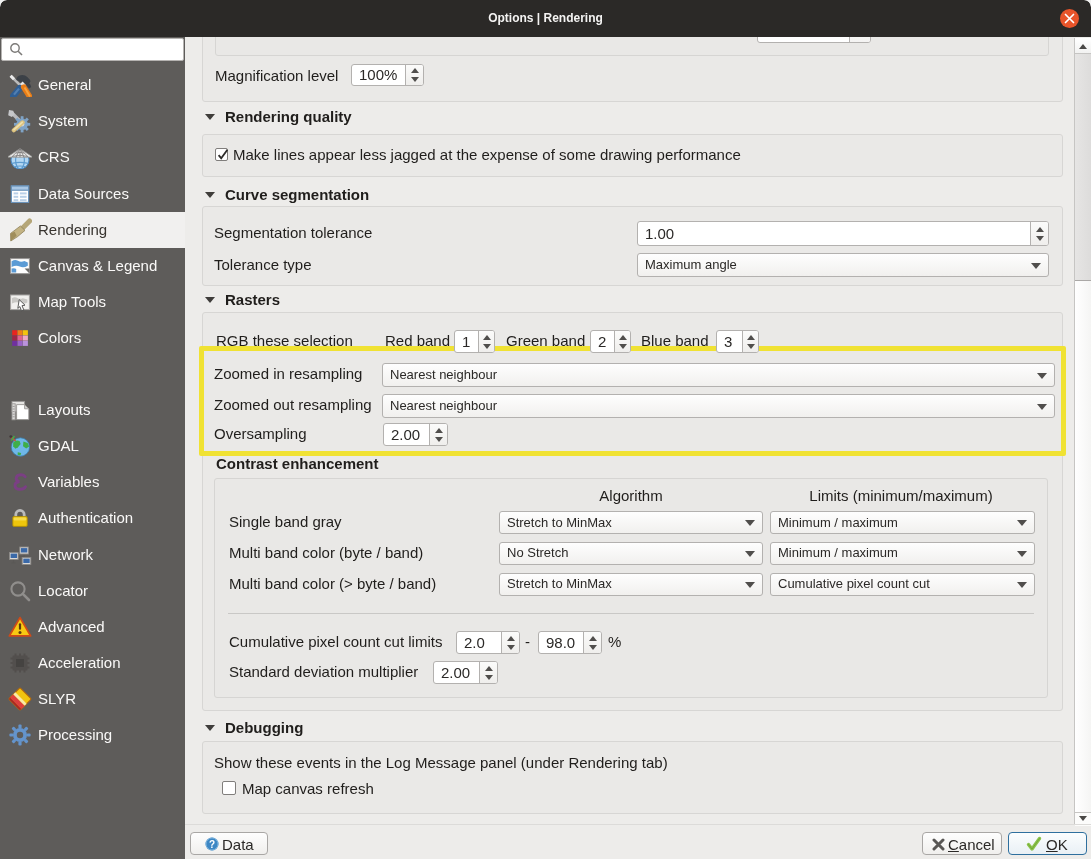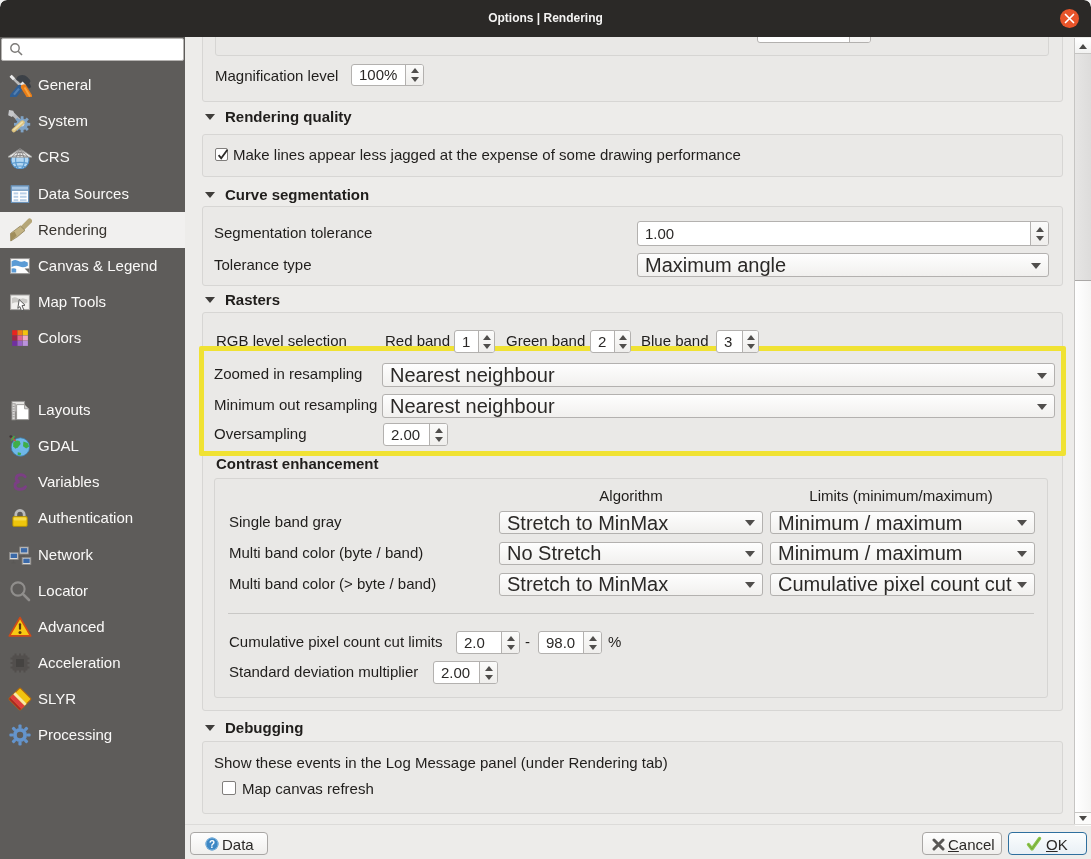--- a/index.html
+++ b/index.html
@@ -15,21 +15,21 @@
   .item .tx{position:absolute;left:38px;top:8px;height:20px;line-height:20px;font-size:15px;color:#faf9f8;white-space:nowrap;}
   .item.sel{background:#f1f0ef;}
   .item.sel .tx{color:#38342f;}
   .item svg{position:absolute;left:8px;top:6px;}
   .lbl{position:absolute;height:20px;line-height:20px;font-size:15px;color:#201e1c;white-space:nowrap;}
   .b{font-weight:bold;}
   .gb{position:absolute;background:#eae9e7;border:1px solid #d7d6d4;border-radius:3px;box-sizing:border-box;}
   .fr{position:absolute;background:#e9e8e6;border:1px solid #d6d5d3;border-radius:3px;box-sizing:border-box;}
   .tri{position:absolute;width:0;height:0;border-left:5px solid transparent;border-right:5px solid transparent;border-top:6.5px solid #3f3d3b;}
   .combo{position:absolute;background:linear-gradient(#fefefe,#f1f0ee);border:1px solid #b3b1af;border-radius:3px;box-sizing:border-box;}
-  .combo .ct{position:absolute;left:7px;top:50%;margin-top:-10px;height:20px;line-height:20px;font-size:20px;color:#2b2927;white-space:nowrap;}
+  .combo .ct{position:absolute;left:7px;top:50%;margin-top:-10px;height:20px;line-height:20px;font-size:13px;color:#2b2927;white-space:nowrap;}
   .combo .ca{position:absolute;right:7px;top:50%;margin-top:-2.5px;width:0;height:0;border-left:5px solid transparent;border-right:5px solid transparent;border-top:6px solid #504e4c;}
   .spin{position:absolute;background:#ffffff;border:1px solid #b3b1af;border-radius:3px;box-sizing:border-box;}
   .spin .st{position:absolute;left:7px;top:50%;margin-top:-10px;height:20px;line-height:20px;font-size:15px;color:#2b2927;white-space:nowrap;}
   .spin .sb{position:absolute;right:0;top:0;bottom:0;width:17px;background:linear-gradient(#fbfbfa,#efeeec);border-left:1px solid #b3b1af;border-radius:0 2px 2px 0;}
   .spin .up{position:absolute;right:4.5px;top:50%;margin-top:-7px;width:0;height:0;border-left:4px solid transparent;border-right:4px solid transparent;border-bottom:5px solid #504e4c;}
   .spin .dn{position:absolute;right:4.5px;top:50%;margin-top:2px;width:0;height:0;border-left:4px solid transparent;border-right:4px solid transparent;border-top:5px solid #504e4c;}
   .cb{position:absolute;width:13px;height:13px;background:#fff;border:1px solid #807e7c;border-radius:2px;box-sizing:border-box;}
   .btn{position:absolute;top:832px;height:23px;background:linear-gradient(#fefefe,#f0efed);border:1px solid #a9a7a5;border-radius:4px;box-sizing:border-box;font-size:15px;color:#2b2927;}
   .yellow{position:absolute;left:199px;top:346px;width:867px;height:110px;border:5.5px solid #f0e233;border-radius:2px;box-sizing:border-box;}
 </style>
@@ -74,21 +74,21 @@
       </div>
     <div class="lbl" style="left:214px;top:255px;">Tolerance type</div>
     <div class="combo" style="left:637px;top:253px;width:412px;height:24px;">
         <div class="ct">Maximum angle</div>
         <div class="ca"></div>
       </div>
 
     <div class="tri" style="left:204.5px;top:297px;"></div>
     <div class="lbl b" style="left:225px;top:290px;">Rasters</div>
     <div class="gb" style="left:202px;top:312px;width:861px;height:399px;"></div>
-    <div class="lbl" style="left:216px;top:331px;">RGB level selection</div>
+    <div class="lbl" style="left:216px;top:331px;">RGB these selection</div>
     <div class="lbl" style="left:385px;top:331px;">Red band</div>
     <div class="lbl" style="left:506px;top:331px;">Green band</div>
     <div class="lbl" style="left:641px;top:331px;">Blue band</div>
     <div class="yellow"></div>
     <div class="spin" style="left:454px;top:330px;width:41px;height:23px;">
         <div class="st">1</div>
         <div class="sb" style="width:15px;"></div>
         <div class="up" style="right:3.5px;"></div>
         <div class="dn" style="right:3.5px;"></div>
       </div>
@@ -102,21 +102,21 @@
         <div class="st">3</div>
         <div class="sb" style="width:15px;"></div>
         <div class="up" style="right:3.5px;"></div>
         <div class="dn" style="right:3.5px;"></div>
       </div>
     <div class="lbl" style="left:214px;top:364px;">Zoomed in resampling</div>
     <div class="combo" style="left:382px;top:363px;width:673px;height:24px;">
         <div class="ct">Nearest neighbour</div>
         <div class="ca"></div>
       </div>
-    <div class="lbl" style="left:214px;top:395px;">Minimum out resampling</div>
+    <div class="lbl" style="left:214px;top:395px;">Zoomed out resampling</div>
     <div class="combo" style="left:382px;top:394px;width:673px;height:24px;">
         <div class="ct">Nearest neighbour</div>
         <div class="ca"></div>
       </div>
     <div class="lbl" style="left:214px;top:424px;">Oversampling</div>
     <div class="spin" style="left:383px;top:423px;width:65px;height:23px;">
         <div class="st">2.00</div>
         <div class="sb"></div>
         <div class="up"></div>
         <div class="dn"></div>

